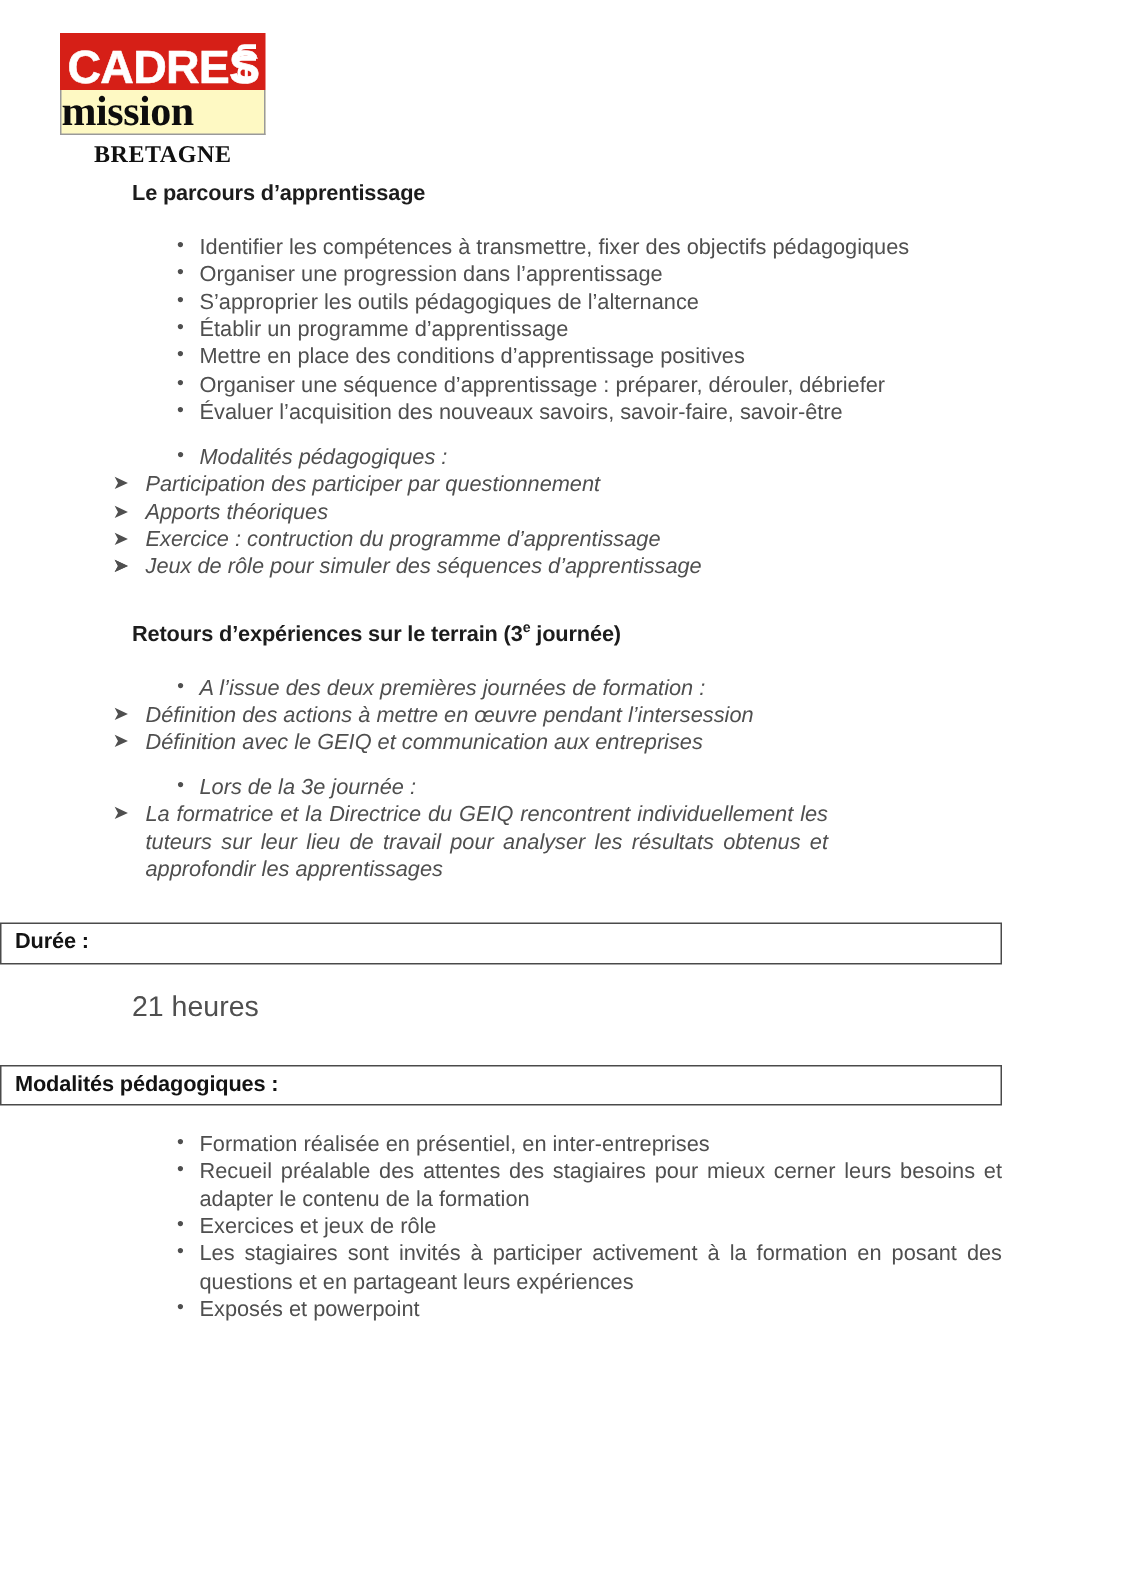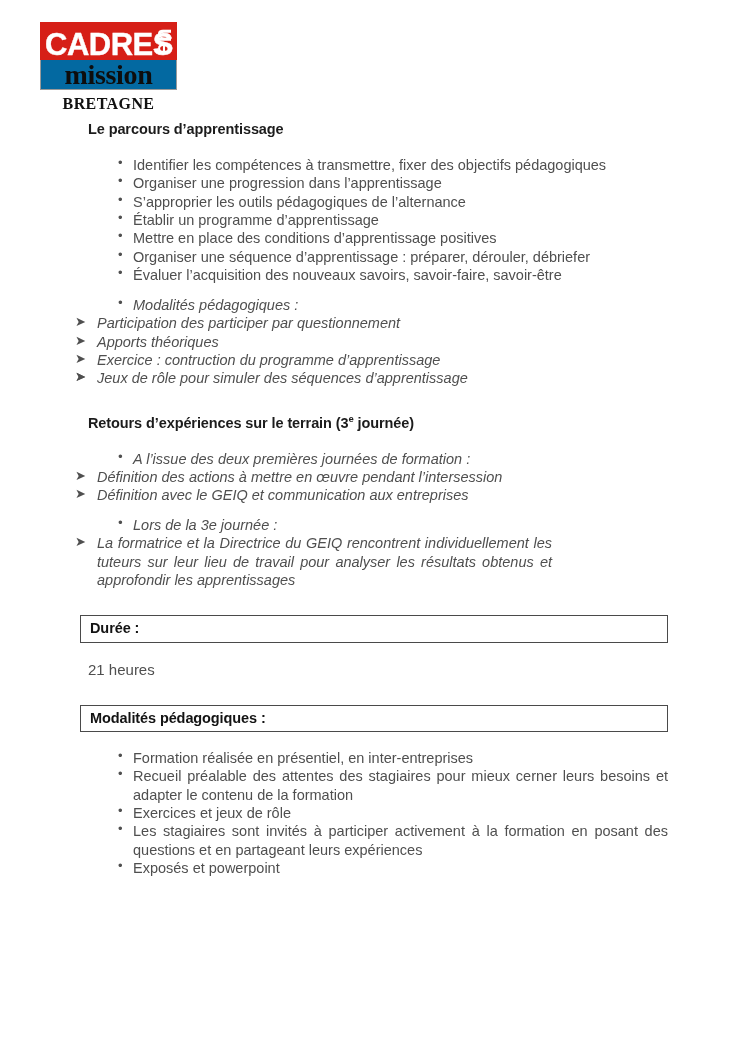--- a/index.html
+++ b/index.html
@@ -61,24 +61,24 @@
     font-size: 23px;
     color: #ffffff;
     line-height: 1;
     white-space: nowrap;
   }
   .logo-mission-box {
     width: 137px;
     height: 30px;
     border: 1px solid #9a9a9a;
     border-top: none;
-    background: #0369a1;
+    background: #fef9c3;
     display: flex;
     align-items: center;
-    justify-content: center;
+    justify-content: flex-start;
     overflow: hidden;
   }
   .logo-mission {
     font-family: "Liberation Serif", serif;
     font-weight: bold;
     font-size: 28px;
     color: #0d0d0d;
     line-height: 1;
     letter-spacing: -0.3px;
   }
@@ -166,36 +166,35 @@
     font-style: normal;
     font-size: 13px;
     color: #4f4f4f;
   }
 
   .spacer-sm { height: 11px; }
   .spacer-md { height: 17px; }
   .spacer-lg { height: 26px; }
 
   .titled-box {
-    margin-left: 80px;
-    width: 588px;
+    width: 668px;
     border: 1px solid #4a4a4a;
     background: #ffffff;
     padding: 3px 0 4px 9px;
   }
   .titled-box .box-label {
     font-weight: bold;
     font-size: 14.5px;
     color: #131313;
     line-height: 1.25;
     letter-spacing: -0.1px;
   }
   .plain-line {
     margin-left: 88px;
-    font-size: 15px;
+    font-size: 19px;
     color: #4f4f4f;
     line-height: 1.27;
   }
 </style>
 </head>
 <body>
 
 <div id="logo-block">
   <div class="logo-red-bar">
     <div class="logo-cadres">CADRES</div>

